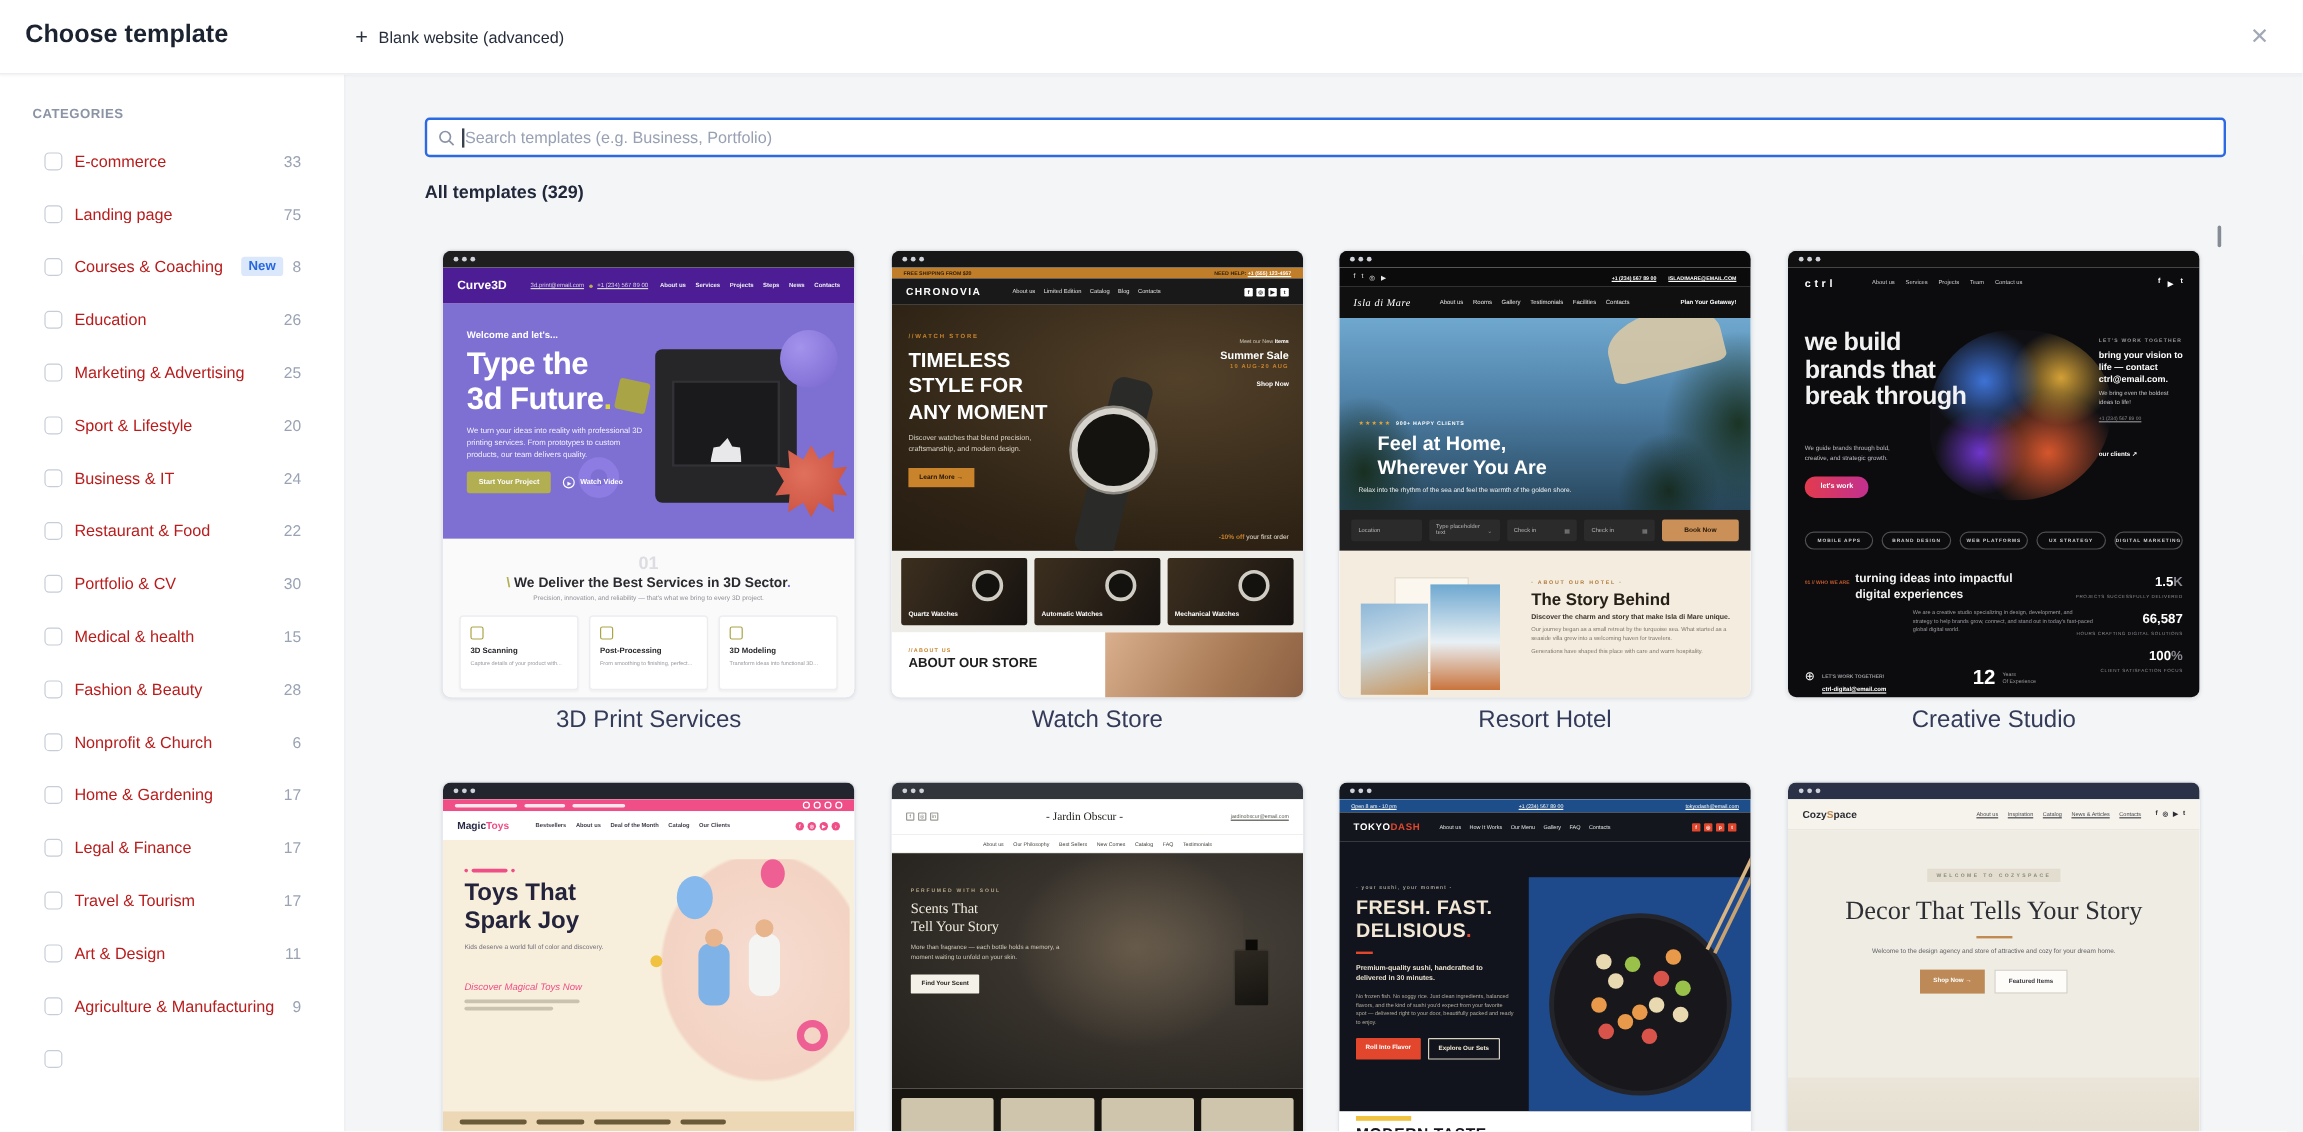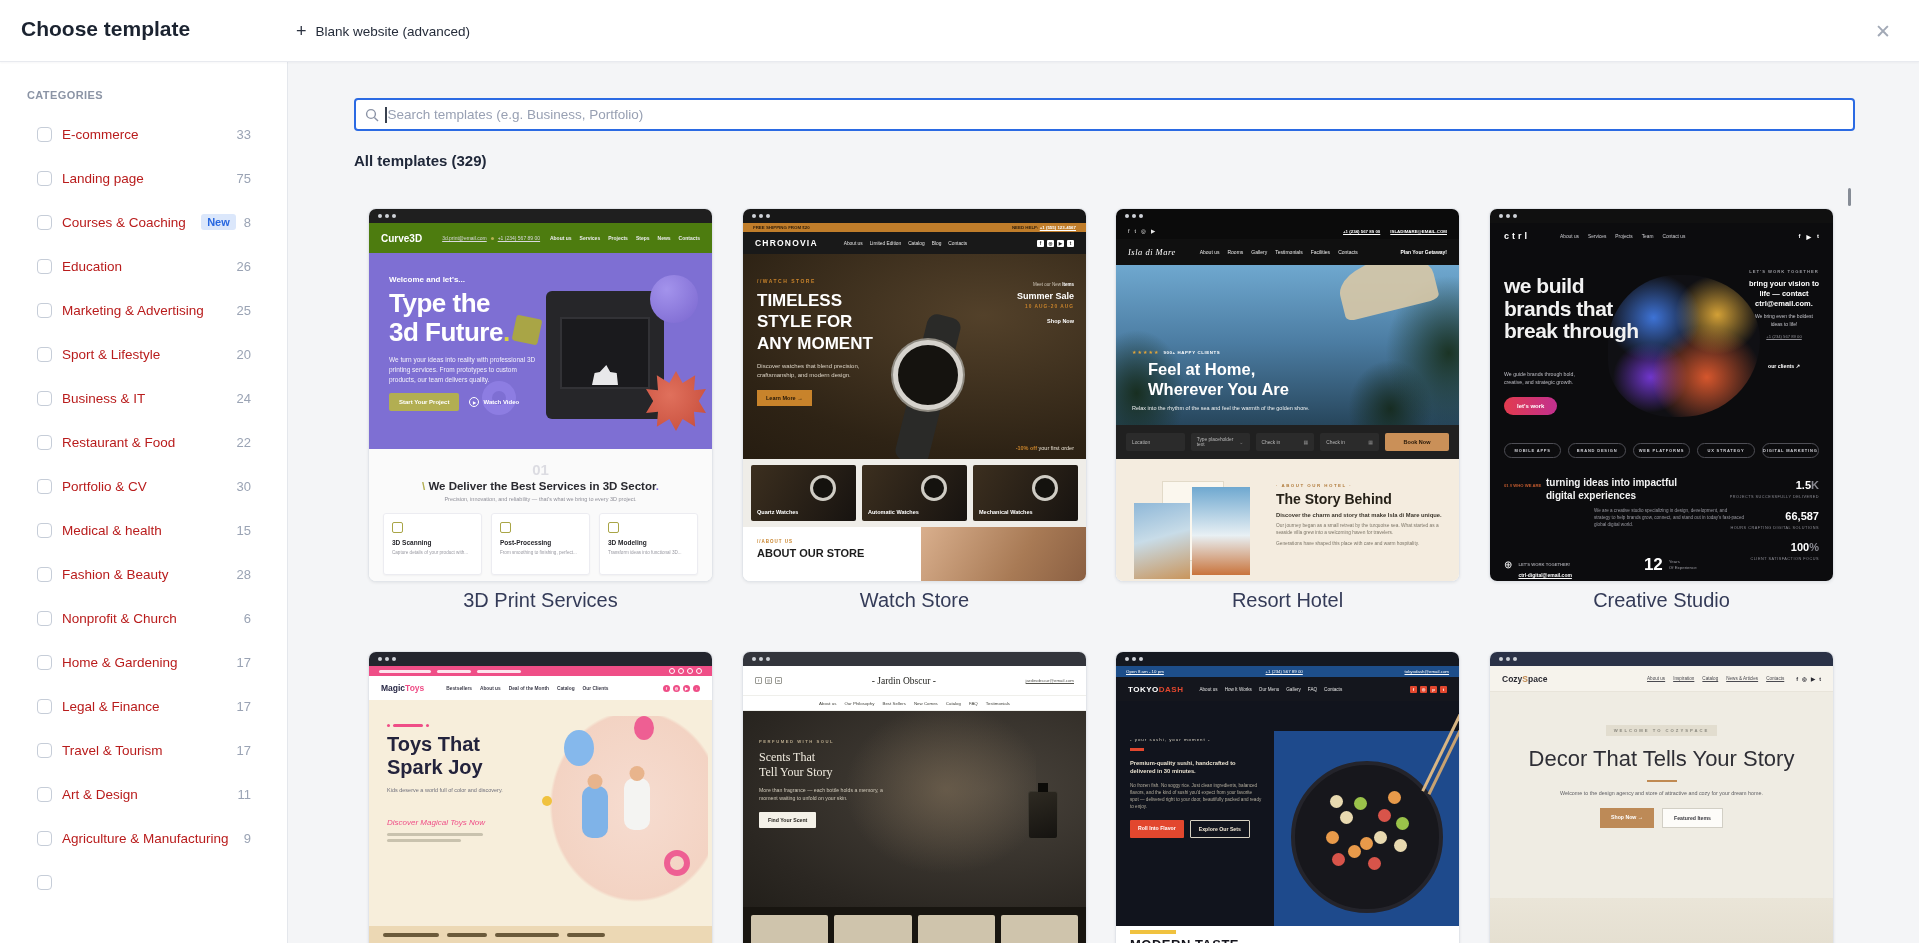--- a/index.html
+++ b/index.html
@@ -49,21 +49,21 @@
   .chrome{height:14px;position:relative;}
   .dots{position:absolute;left:9px;top:5px;width:4px;height:4px;border-radius:50%;background:#cfd2d8;
        box-shadow:7px 0 0 #cfd2d8,14px 0 0 #cfd2d8;}
   .site{position:relative;width:343px;height:360px;overflow:hidden;font-family:"Liberation Sans",sans-serif;}
   .card-label{margin-top:7px;text-align:center;font-size:20px;font-weight:400;color:#343b58;}
   .mb{height:3px;border-radius:2px;background:rgba(255,255,255,.85);}
   .navlinks{display:flex;}
 
   
   .c1{background:#1f1f1f;}
-  .t1-nav{height:30px;background:#4d7c0f;display:flex;align-items:center;padding:0 12px;}
+  .t1-nav{height:30px;background:#4c1d95;display:flex;align-items:center;padding:0 12px;}
   .t1-logo{color:#fff;font-weight:800;font-size:10px;}
   .t1-contact{margin-left:20px;font-size:5px;color:#d8d8dc;display:flex;align-items:center;gap:4px;}
   .u{text-decoration:underline;}
   .t1-sep{width:3px;height:3px;border-radius:50%;background:#b5b151;}
   .t1-links{margin-left:auto;gap:8px;font-size:5px;color:#ececf0;font-weight:700;}
   .t1-hero{position:relative;height:196px;background:#7e6fd3;padding:22px 0 0 20px;overflow:hidden;}
   .t1-eyebrow{font-size:8px;font-weight:700;color:#fff;}
   .t1-h{font-size:26px;line-height:1.12;font-weight:800;color:#fff;margin-top:5px;letter-spacing:-.5px;position:relative;z-index:2;}
   .t1-hdot{color:#d9d53e;}
   .t1-p{width:152px;font-size:6.5px;color:rgba(255,255,255,.9);margin-top:8px;line-height:1.5;position:relative;z-index:2;}
@@ -181,21 +181,21 @@
   .t4-links{gap:9px;margin-left:30px;font-size:4.8px;color:#cfcfd4;}
   .t4-soc{margin-left:auto;display:flex;gap:6px;color:#fff;font-size:6px;font-weight:700;}
   .t4-hero{position:relative;height:188px;padding:26px 14px 0;}
   .t4-h{font-size:21px;font-weight:800;color:#f2f2f2;line-height:1.08;letter-spacing:-.5px;position:relative;z-index:2;}
   .t4-blob{position:absolute;left:118px;top:26px;width:152px;height:142px;
        border-radius:48% 52% 55% 45%/52% 48% 58% 42%;
        background:radial-gradient(50% 50% at 30% 30%,rgba(64,120,224,.95),transparent 62%),
         radial-gradient(45% 45% at 72% 28%,rgba(232,176,58,.9),transparent 62%),
         radial-gradient(55% 55% at 65% 72%,rgba(224,90,46,.95),transparent 66%),
         radial-gradient(40% 40% at 28% 72%,rgba(122,58,224,.9),transparent 62%),#101014;}
-  .t4-right{position:absolute;right:14px;top:20px;text-align:center;z-index:2;}
+  .t4-right{position:absolute;right:14px;top:32px;text-align:left;z-index:2;}
   .t4-r0{font-size:4.2px;color:#9a9aa0;letter-spacing:1px;font-weight:700;}
   .t4-r1{font-size:7.5px;font-weight:800;color:#fff;line-height:1.3;margin-top:5px;}
   .t4-r2{font-size:5px;color:#c2c2c8;margin-top:5px;line-height:1.45;}
   .t4-r3{font-size:4.2px;color:#8e8e94;margin-top:6px;text-decoration:underline;}
   .t4-clients{font-size:5.2px;color:#fff;font-weight:700;margin-top:24px;}
   .t4-sub{position:absolute;left:14px;top:122px;font-size:5.2px;color:#bdbdc4;line-height:1.5;z-index:2;}
   .t4-pillbtn{position:absolute;left:14px;top:148px;background:linear-gradient(90deg,#e23b4e,#c2308f);color:#fff;
        font-size:6px;font-weight:700;padding:6px 13px;border-radius:12px;z-index:2;}
   .t4-pills{height:26px;display:flex;gap:7px;padding:0 14px;align-items:center;}
   .t4-tag{flex:1;border:1px solid #4e4e55;border-radius:9px;color:#d2d2d8;font-size:4px;font-weight:700;
@@ -312,21 +312,21 @@
   .c8{background:#2b3247;}
   .t8-nav{height:26px;background:#f6f3ec;display:flex;align-items:center;padding:0 12px;border-bottom:1px solid #e8e4da;}
   .t8-logo{font-size:8.5px;font-weight:700;color:#2b2b33;}
   .t8-logo .or{color:#c08a52;}
   .t8-links{gap:8px;margin-left:auto;font-size:4.6px;color:#4a4a50;}
   .t8-links .nl{text-decoration:underline;}
   .t8-soc{display:flex;gap:4px;margin-left:12px;color:#2b2b33;font-size:5.5px;font-weight:700;}
   .t8-hero{position:relative;height:334px;background:#efece3;text-align:center;padding-top:26px;}
   .t8-badge{display:inline-block;background:#e2ddcf;color:#8a887e;font-size:4.2px;letter-spacing:2px;
        padding:3px 8px;font-weight:700;}
-  .t8-h{font-family:Liberation Sans, sans-serif;font-size:22px;color:#2e2e35;margin-top:10px;font-weight:400;}
+  .t8-h{font-family:Liberation Serif, serif;font-size:22px;color:#2e2e35;margin-top:10px;font-weight:400;}
   .t8-uline{width:30px;height:2px;background:#c08a52;margin:8px auto 0;}
   .t8-p{font-size:5.4px;color:#5f5f64;margin-top:8px;}
   .t8-ctas{display:flex;gap:8px;justify-content:center;margin-top:12px;position:relative;z-index:2;}
   .t8-b1{background:#bd8a57;color:#fff;font-size:5.2px;font-weight:700;padding:6px 11px;}
   .t8-b2{background:#fdfcf9;border:1px solid #d2cfc5;color:#3a3a40;font-size:5.2px;font-weight:700;padding:6px 11px;}
   .t8-vases{position:absolute;left:0;right:0;bottom:0;height:128px;background:linear-gradient(#eae5d8,#dcd5c4);}
 </style>
 </head>
 <body>
 
@@ -925,20 +925,21 @@
                 <span class="t7-si">p</span>
                 <span class="t7-si">t</span>
               </span>
           </div>
           <div class="t7-hero">
             <div class="t7-panel"></div>
             <div class="t7-plate"></div>
             <div class="t7-sushi"></div>
             <div class="t7-chop"></div>
             <div class="t7-eyebrow">- your sushi, your moment -</div>
+            <div class="t7-h"><span>FRESH. FAST.</span><br><span>DELISIOUS</span><span class="t7-hdot">.</span></div>
             <div class="t7-dash"></div>
             <div class="t7-p1">Premium-quality sushi, handcrafted to delivered in 30 minutes.</div>
             <div class="t7-p2">No frozen fish. No soggy rice. Just clean ingredients, balanced flavors, and the kind of sushi you'd expect from your favorite spot — delivered right to your door, beautifully packed and ready to enjoy.</div>
             <div class="t7-ctas">
               <span class="t7-b1">Roll Into Flavor</span>
               <span class="t7-b2">Explore Our Sets</span>
             </div>
           </div>
           <div class="t7-band">
             <div class="t7-yellowbar"></div>

